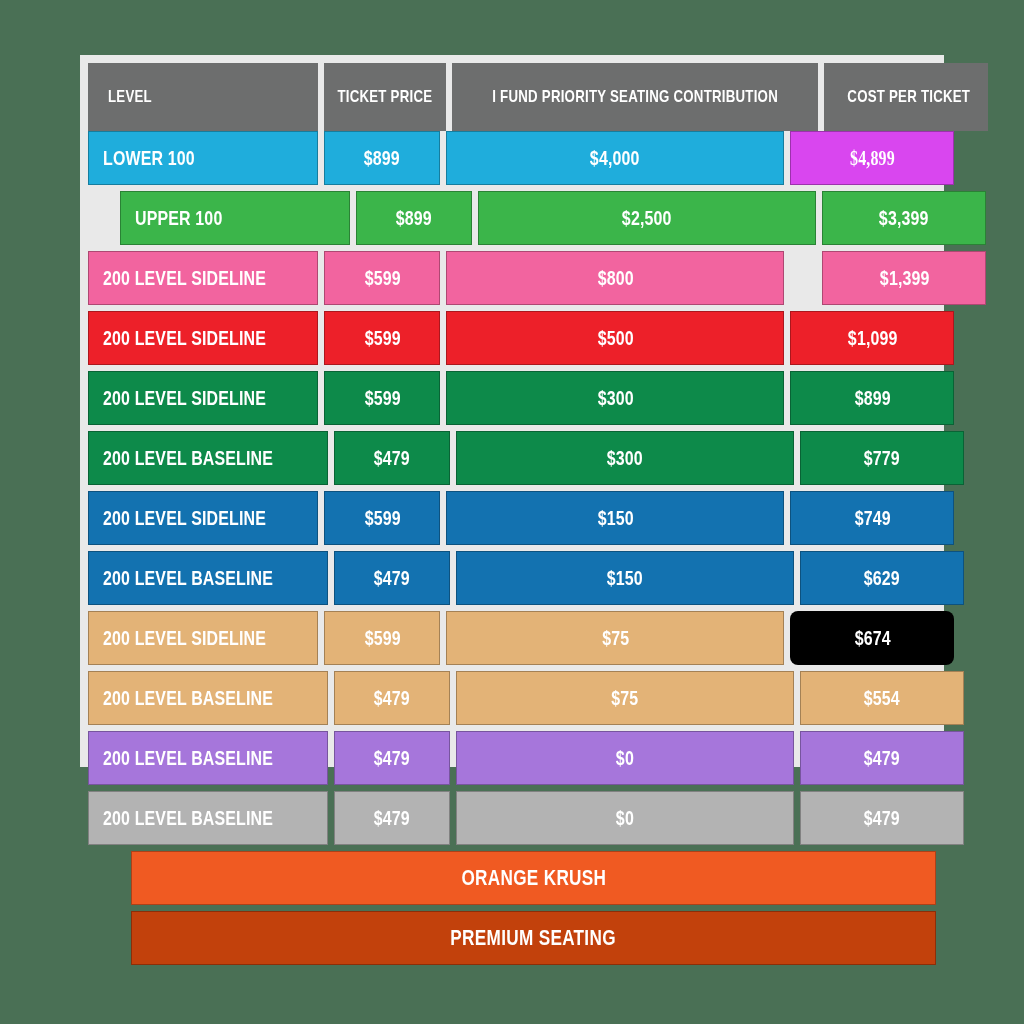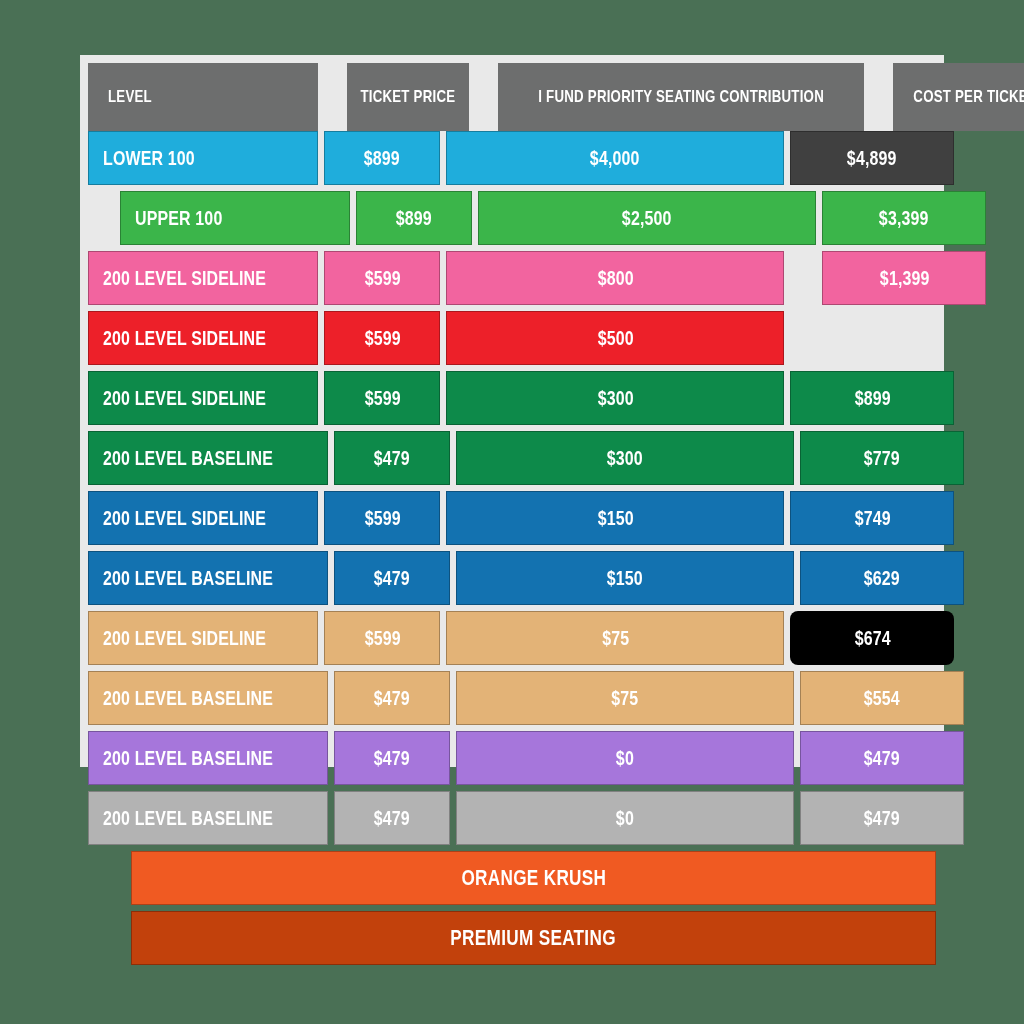--- a/index.html
+++ b/index.html
@@ -50,21 +50,21 @@
     color: #ffffff;
     font-size: 17px;
     font-weight: 700;
     letter-spacing: 0.3px;
     text-transform: uppercase;
     display: inline-block;
     transform: scaleX(0.78);
     transform-origin: left center;
     white-space: nowrap;
   }
-  #header-row .hcell.ctr { justify-content: center; margin-left: 23px; }
+  #header-row .hcell.ctr { justify-content: flex-end; }
   #header-row .hcell.ctr span { transform-origin: center center; }
   #header-row .hcell.lft { padding-left: 20px; }
 
   
   .drow { height: 54px; }
   .drow .dcell {
     height: 54px;
     display: flex;
     align-items: center;
     border: 1px solid rgba(0,0,0,0.28);
@@ -145,21 +145,21 @@
           </div>
           <div class="gut"></div>
           <div class="dcell c-price num" style="background: rgb(31, 173, 220);">
             <span class="txt">$899</span>
           </div>
           <div class="gut"></div>
           <div class="dcell c-contrib num" style="background: rgb(31, 173, 220);">
             <span class="txt">$4,000</span>
           </div>
           <div class="gut"></div>
-          <div class="dcell c-cost num" style="background: #404040;">
+          <div class="dcell c-cost num" style="background: #d946ef; font-family: Liberation Serif, serif;">
             <span class="txt">$4,899</span>
           </div>
         </div>
         <div class="row drow" style="margin-top: 6px; padding-left: 32px;">
           <div class="dcell c-level lvl" style="background: rgb(59, 181, 74);">
             <span class="txt">UPPER 100</span>
           </div>
           <div class="gut"></div>
           <div class="dcell c-price num" style="background: rgb(59, 181, 74);">
             <span class="txt">$899</span>
@@ -196,20 +196,23 @@
           </div>
           <div class="gut"></div>
           <div class="dcell c-price num" style="background: rgb(237, 32, 41);">
             <span class="txt">$599</span>
           </div>
           <div class="gut"></div>
           <div class="dcell c-contrib num" style="background: rgb(237, 32, 41);">
             <span class="txt">$500</span>
           </div>
           <div class="gut"></div>
+          <div class="dcell c-cost num" style="background: rgb(237, 32, 41);">
+            <span class="txt">$1,099</span>
+          </div>
         </div>
         <div class="row drow" style="margin-top: 6px;">
           <div class="dcell c-level lvl" style="background: rgb(13, 138, 74);">
             <span class="txt">200 LEVEL SIDELINE</span>
           </div>
           <div class="gut"></div>
           <div class="dcell c-price num" style="background: rgb(13, 138, 74);">
             <span class="txt">$599</span>
           </div>
           <div class="gut"></div>

